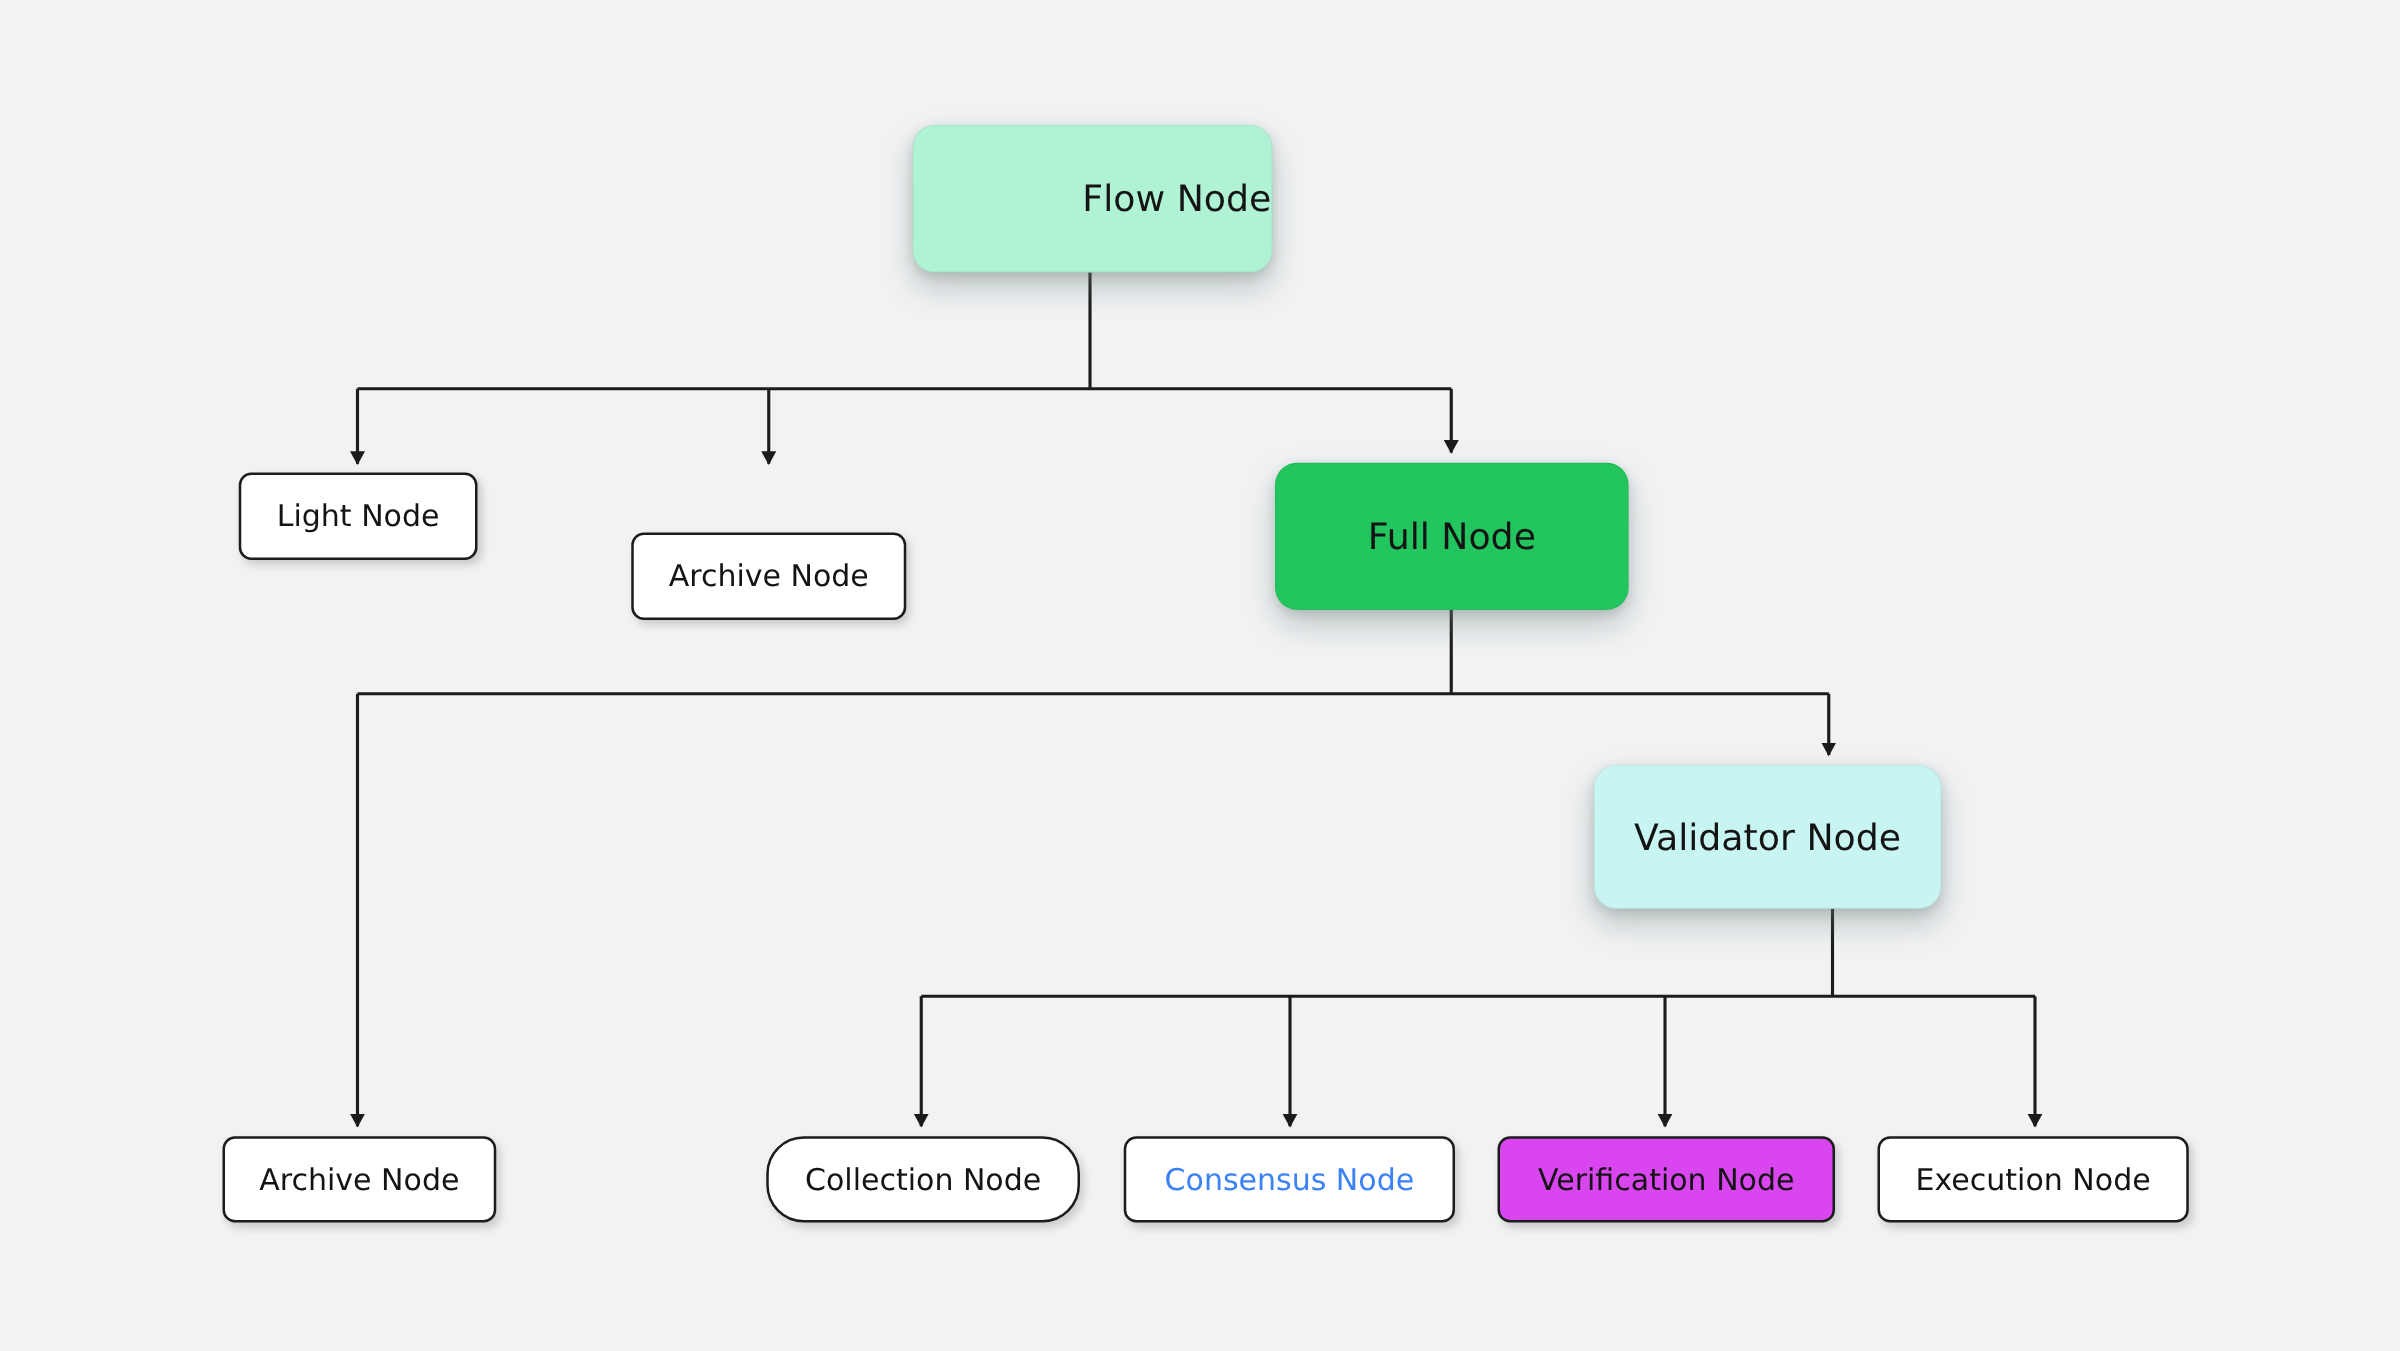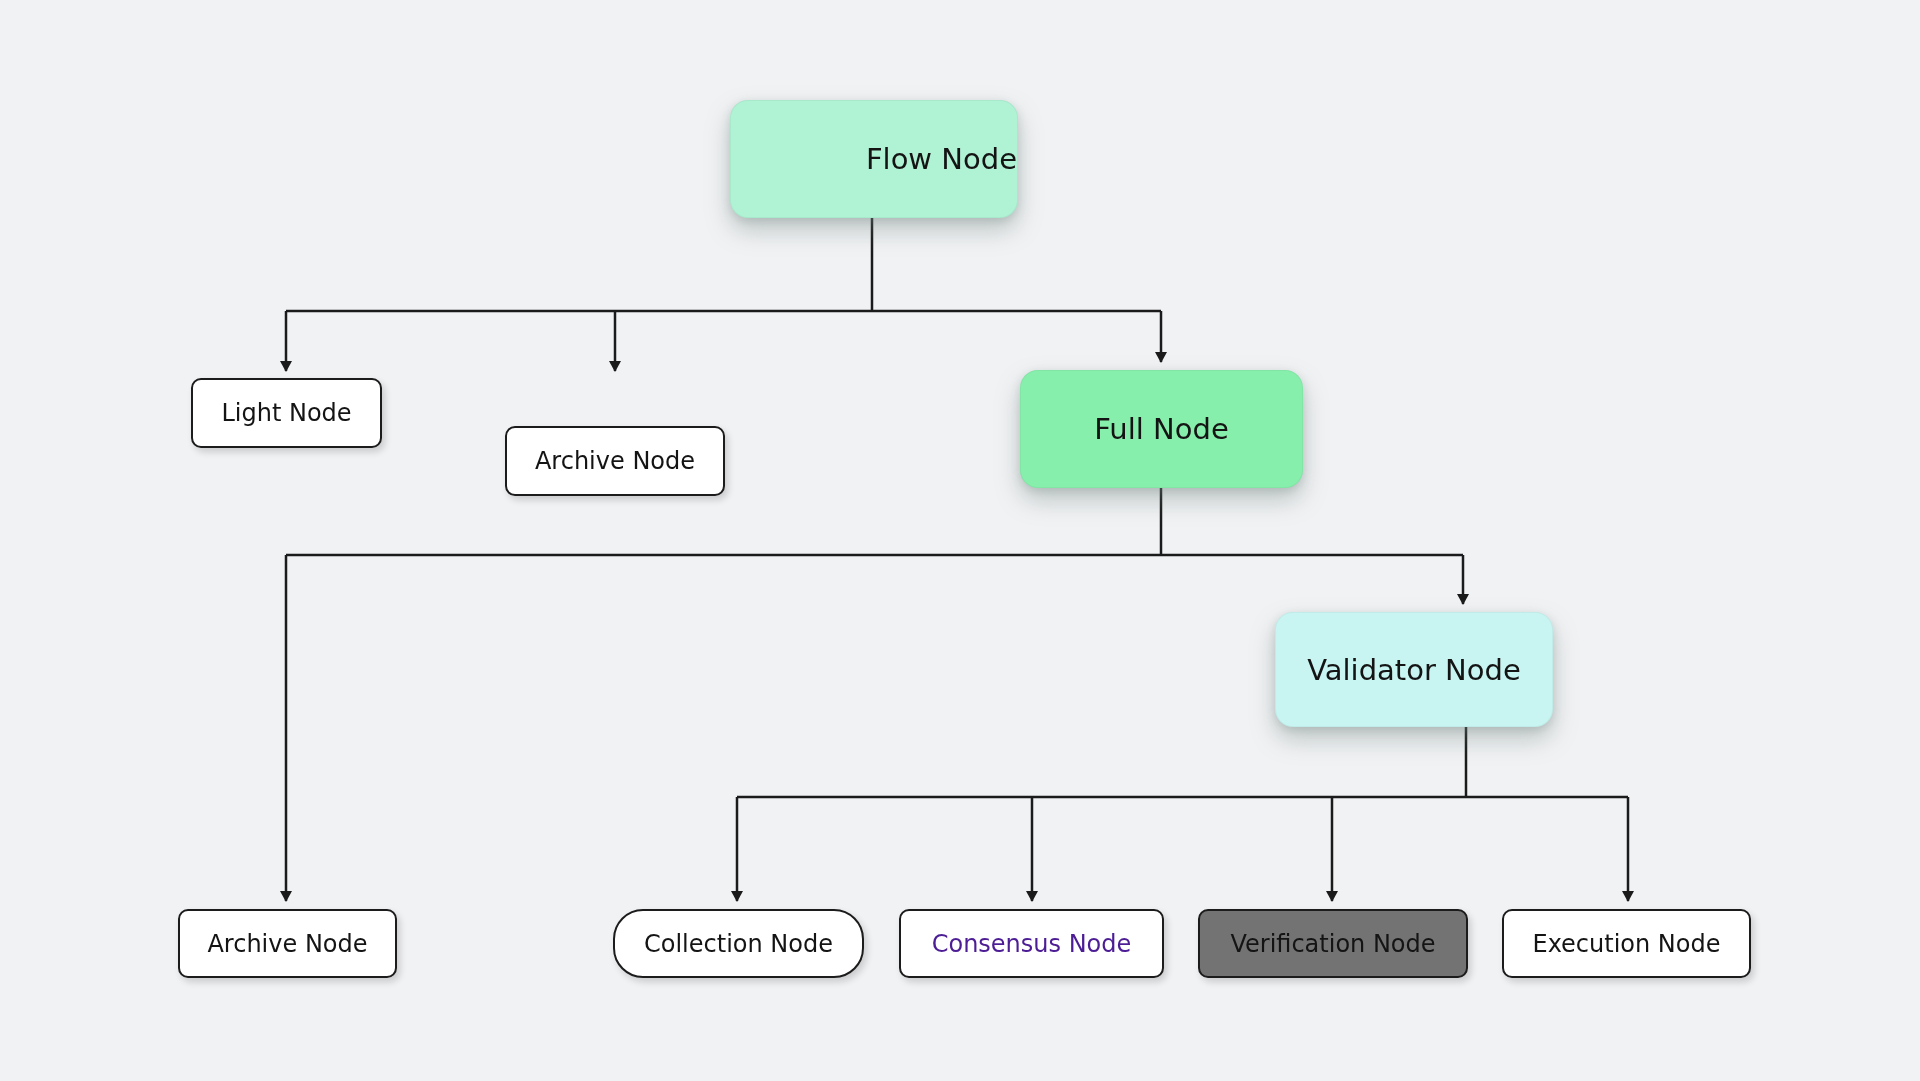--- a/index.html
+++ b/index.html
@@ -110,41 +110,41 @@
   </div>
 
   <div class="node node--plain n-light" style="background: rgb(255, 255, 255); color: rgb(20, 20, 20);">
     <span>Light Node</span>
   </div>
 
   <div class="node node--plain n-archive" style="background: rgb(255, 255, 255); color: rgb(20, 20, 20); margin-top: 48px;">
     <span>Archive Node</span>
   </div>
 
-  <div class="node node--accent n-full" style="background: #86efac; color: rgb(20, 20, 20);">
+  <div class="node node--accent n-full" style="background: #22c55e; color: rgb(20, 20, 20);">
     <span>Full Node</span>
   </div>
 
   <div class="node node--plain n-access" style="background: rgb(255, 255, 255); color: rgb(20, 20, 20);">
     <span>Archive Node</span>
   </div>
 
   <div class="node node--accent n-validator" style="background: rgb(200, 245, 242); color: rgb(20, 20, 20);">
     <span>Validator Node</span>
   </div>
 
   <div class="node node--plain n-collection" style="background: rgb(255, 255, 255); color: rgb(20, 20, 20);">
     <span>Collection Node</span>
   </div>
 
-  <div class="node node--plain n-consensus" style="background: rgb(255, 255, 255); color: #4c1d95;">
+  <div class="node node--plain n-consensus" style="background: rgb(255, 255, 255); color: #3b82f6;">
     <span>Consensus Node</span>
   </div>
 
-  <div class="node node--plain n-verification" style="background: #737373; color: rgb(20, 20, 20);">
+  <div class="node node--plain n-verification" style="background: #d946ef; color: rgb(20, 20, 20);">
     <span>Verification Node</span>
   </div>
 
   <div class="node node--plain n-execution" style="background: rgb(255, 255, 255); color: rgb(20, 20, 20);">
     <span>Execution Node</span>
   </div>
 
 </div>
 
 </body></html>

